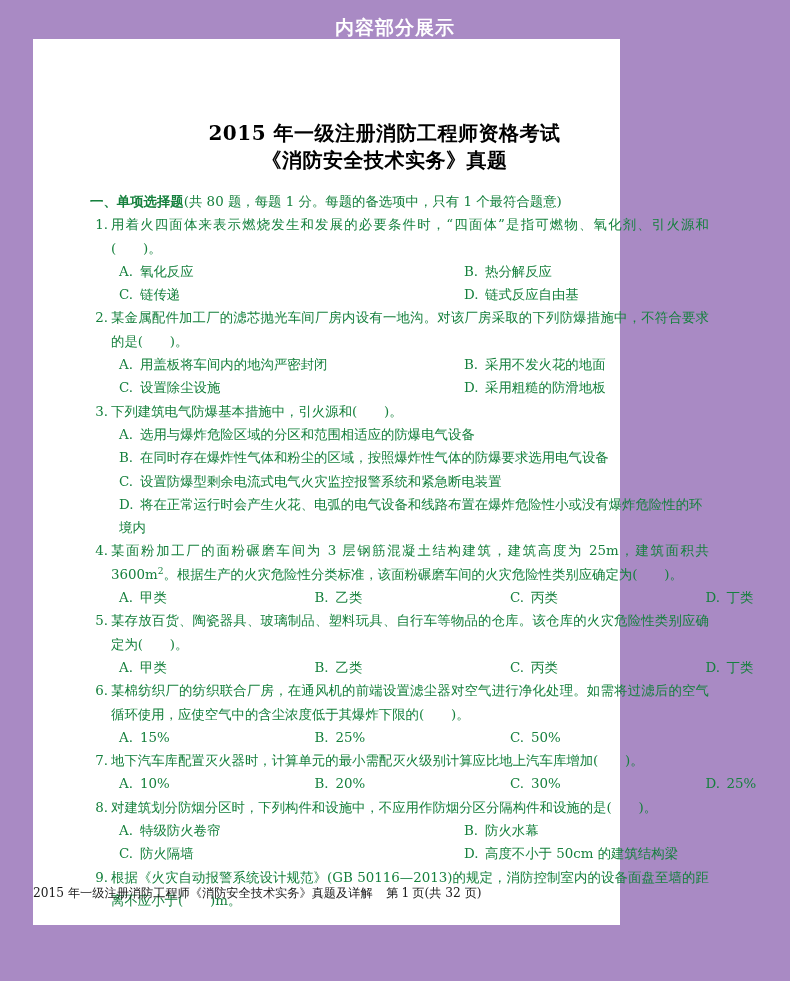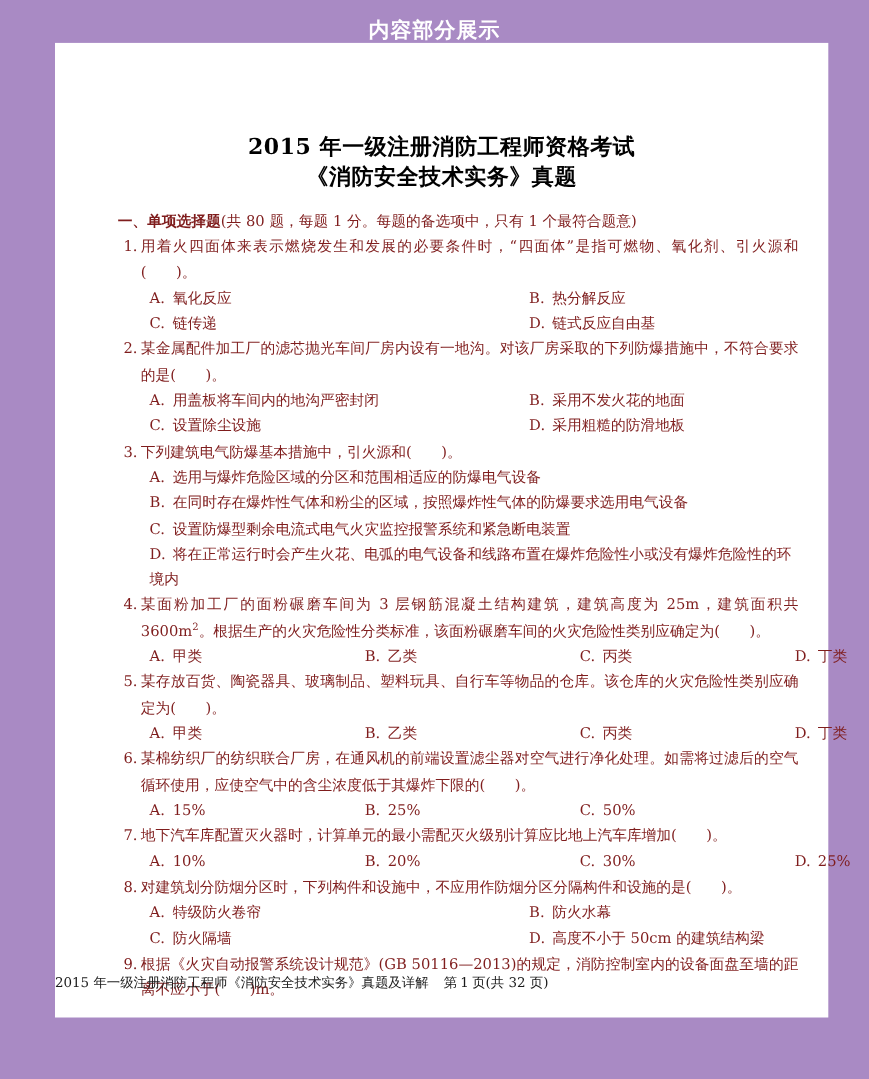--- a/index.html
+++ b/index.html
@@ -34,24 +34,23 @@
     font-size: 19px;
     font-weight: bold;
     letter-spacing: 1px;
     font-family: "DejaVu Sans", "Liberation Sans", sans-serif;
     margin-top: 16px;
   }
   .sheet {
     position: absolute;
     left: 33px;
     top: 39px;
-    width: 703px;
+    width: 587px;
     height: 886px;
     background: #ffffff;
-    margin-left: 17px;
   }
   .doc {
     position: absolute;
     left: 0;
     top: 0;
     width: 703px;
     height: 886px;
     box-sizing: border-box;
     padding: 0;
   }
@@ -63,21 +62,21 @@
     line-height: 27px;
     letter-spacing: 0.5px;
   }
   .doc-title .line1 {
     margin-top: 81px;
   }
   .body-area {
     margin-top: 16px;
     padding-left: 57px;
     padding-right: 27px;
-    color: #7f1d1d;
+    color: #15803d;
     font-size: 13.4px;
     line-height: 23.3px;
   }
   .section-head {
     font-weight: bold;
     margin-bottom: 0px;
     white-space: nowrap;
   }
   .section-head .sh-normal {
     font-weight: normal;

